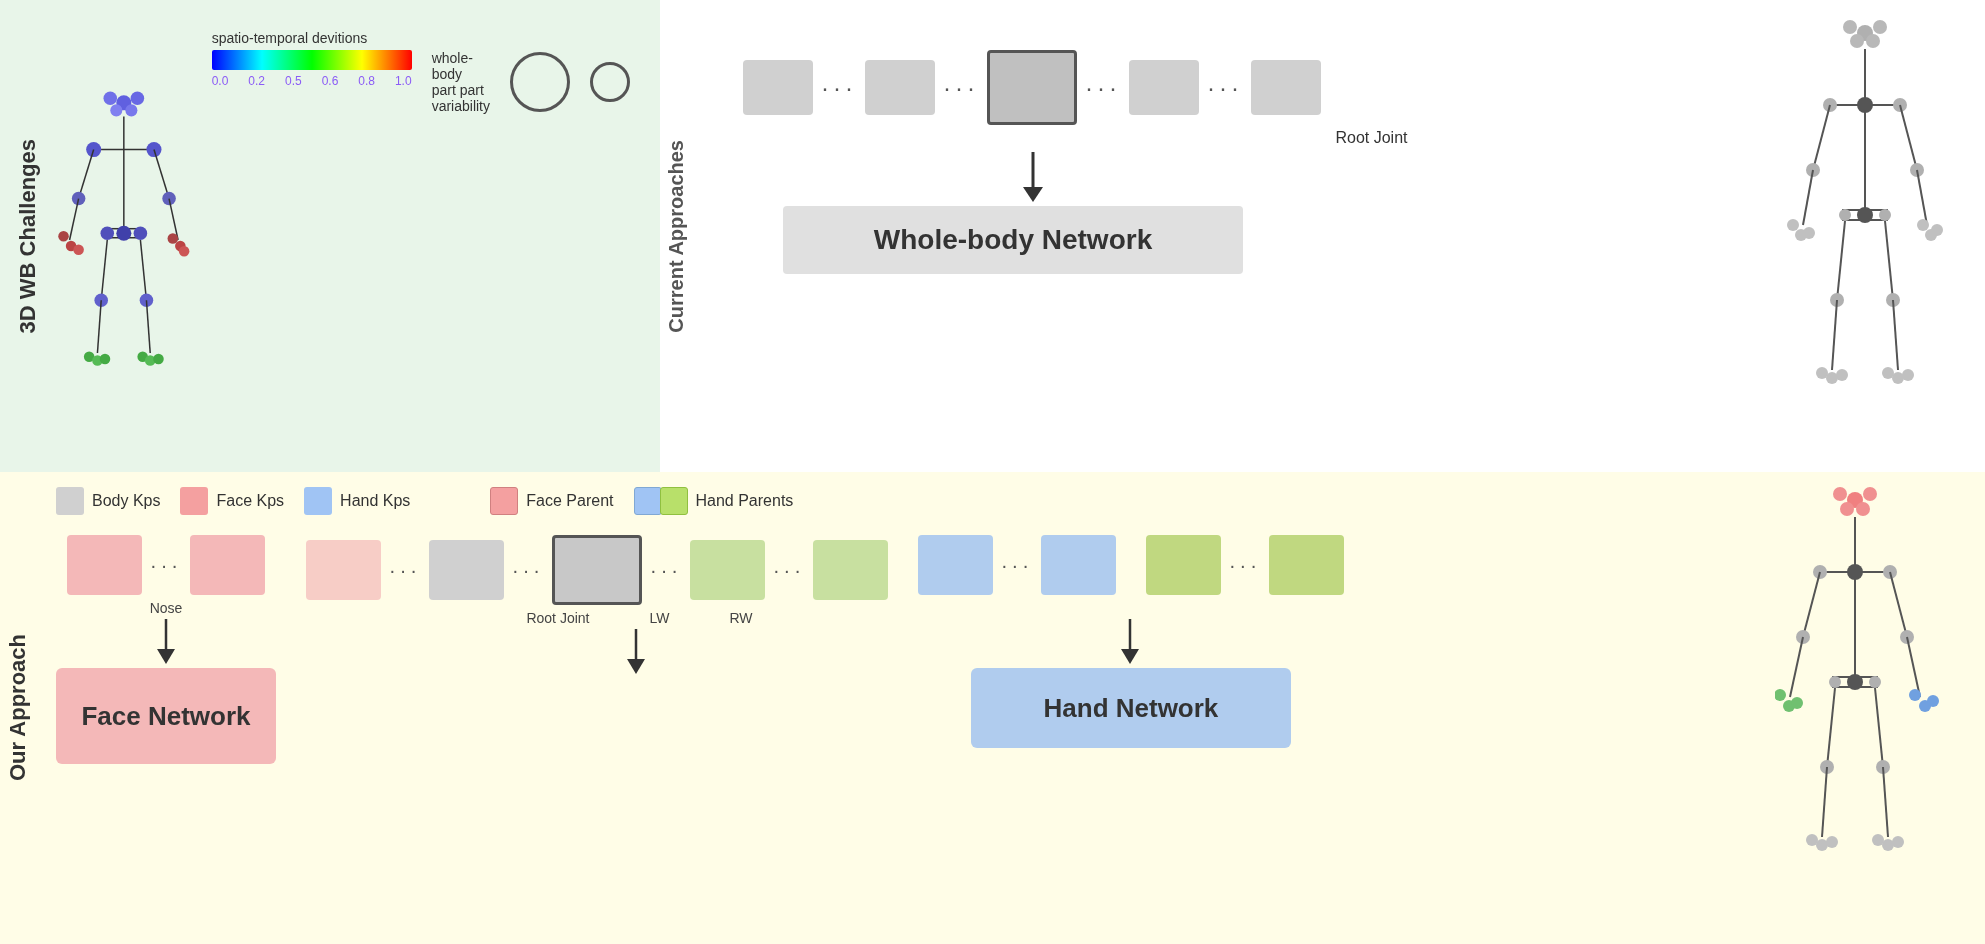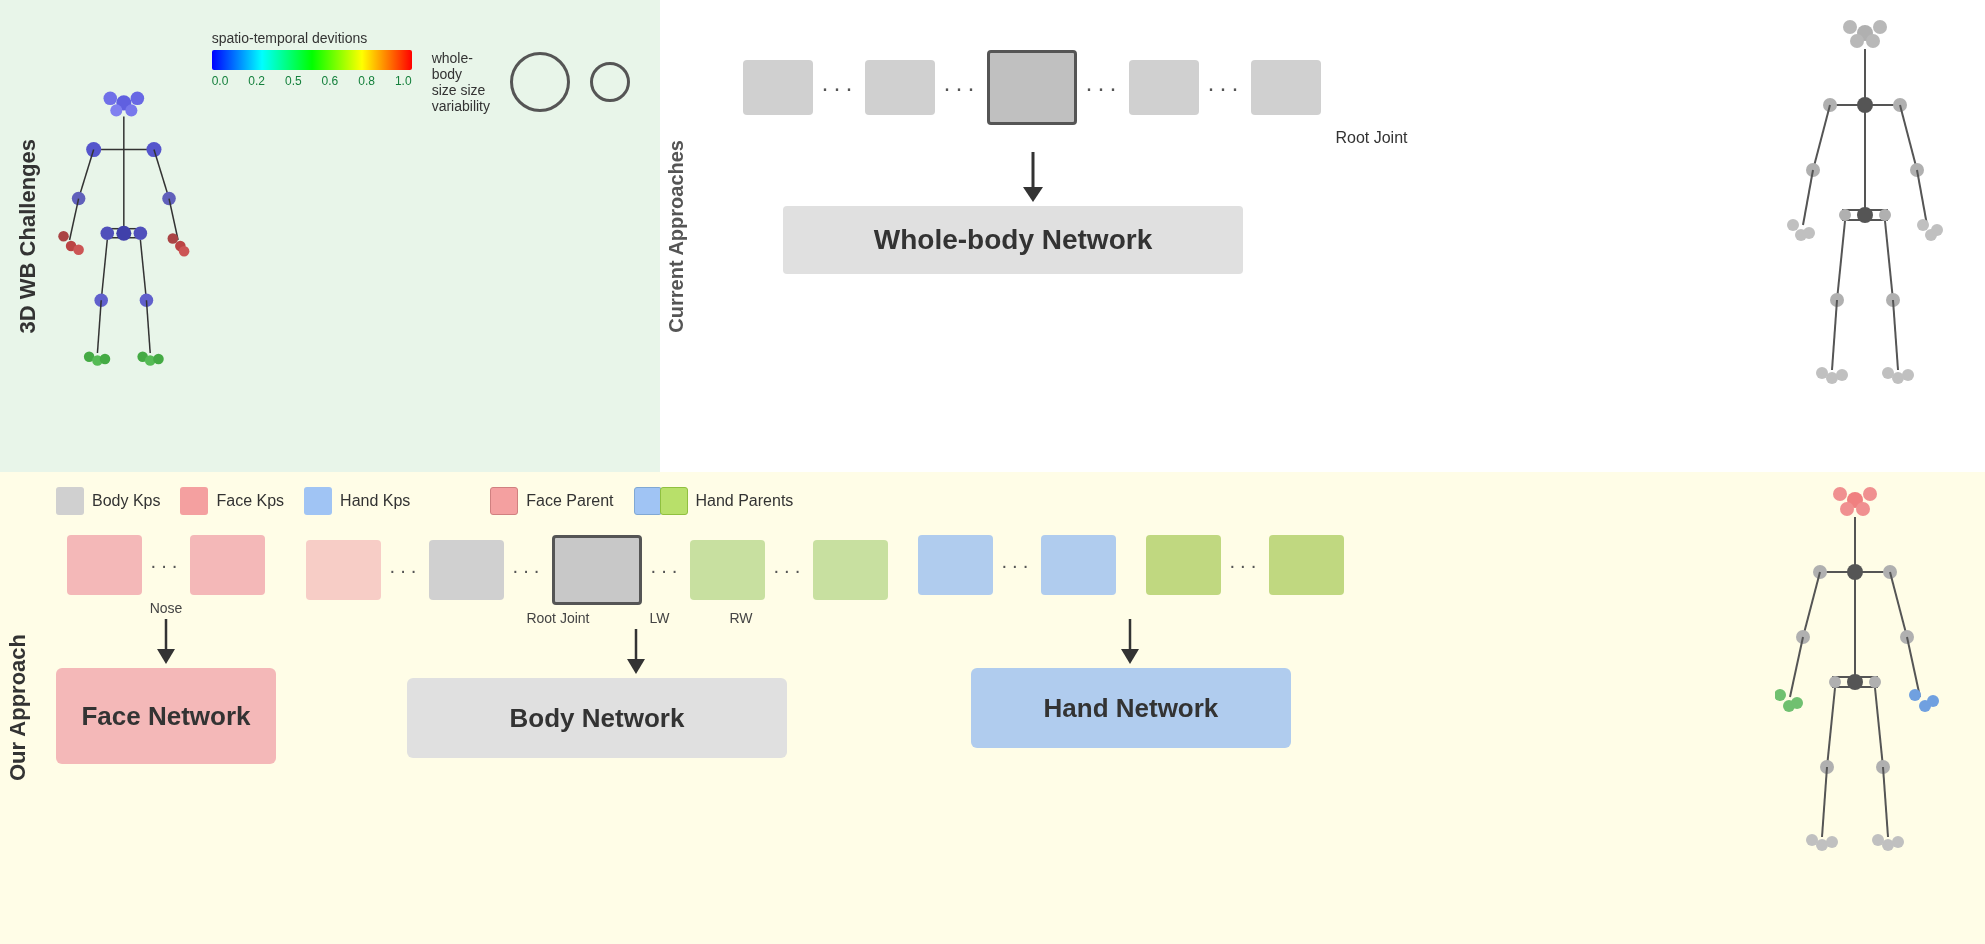--- a/index.html
+++ b/index.html
@@ -101,21 +101,21 @@
       height: 20px;
       background: linear-gradient(to right, #0000ff, #00ffff, #00ff00, #ffff00, #ff0000);
       border-radius: 2px;
     }
 
     .colorbar-labels {
       display: flex;
       justify-content: space-between;
       width: 200px;
       font-size: 12px;
-      color: #15803d;
+      color: #8b5cf6;
     }
 
     .circle-legend {
       display: flex;
       align-items: center;
       gap: 20px;
       margin-top: 20px;
     }
 
     .big-circle {
@@ -409,21 +409,21 @@
         <div class="colorbar"></div>
         <div class="colorbar-labels">
           <span>0.0</span>
           <span>0.2</span>
           <span>0.5</span>
           <span>0.6</span>
           <span>0.8</span>
           <span>1.0</span>
         </div>
       </div>
-      <div style="font-size:14px; color:#333; margin-top:20px;">whole-body size size variability</div>
+      <div style="font-size:14px; color:#333; margin-top:20px;">whole-body part part variability</div>
       <div class="circle-legend">
         <div class="big-circle"></div>
         <div class="small-circle"></div>
       </div>
     </div>
   </div>
 
   <div class="top-right">
     <span class="current-approaches-label">Current Approaches</span>
     <div class="top-right-content">
@@ -579,23 +579,20 @@
           <span>Root Joint</span>
           <span>LW</span>
           <span>RW</span>
         </div>
         <div style="margin-top:3px; margin-left:80px;">
           <svg width="25" height="45" viewBox="0 0 25 45">
             <line x1="12" y1="0" x2="12" y2="33" stroke="#333" stroke-width="2.5"></line>
             <polygon points="3,30 12,45 21,30" fill="#333"></polygon>
           </svg>
         </div>
-        <div class="body-network-box">
-          <span class="network-label">Body Network</span>
-        </div>
       </div>
 
       <div class="network-section" style="margin-left:15px;">
         <div class="network-boxes-row">
           <div class="net-box-blue"></div>
           <span class="dots" style="font-size:20px;">···</span>
           <div class="net-box-blue"></div>
           <span style="width:30px;"></span>
           <div class="net-box-green"></div>
           <span class="dots" style="font-size:20px;">···</span>

